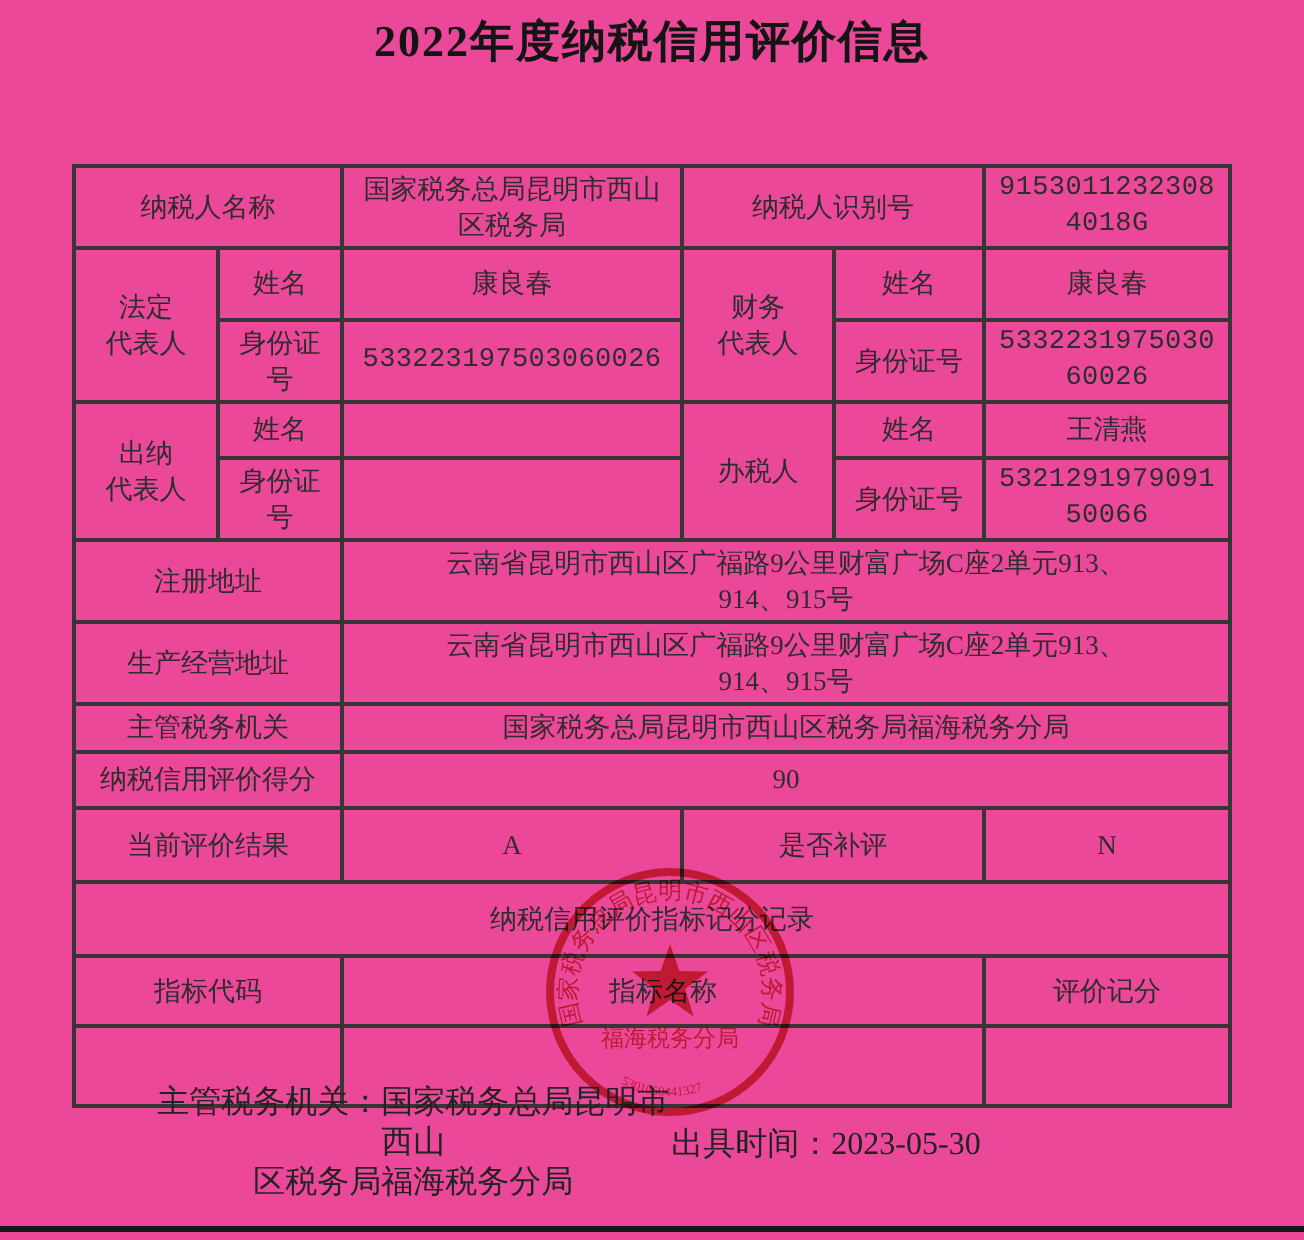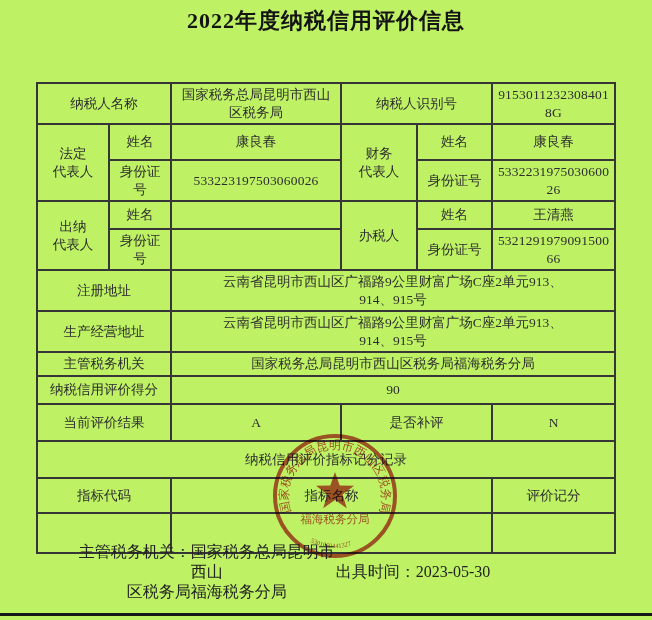--- a/index.html
+++ b/index.html
@@ -3,41 +3,41 @@
 <meta charset="utf-8">
 <style>
   * { box-sizing: border-box; }
   html, body {
     margin: 0; padding: 0;
     width: 652px; height: 620px;
     background: #ffffff;
     font-family: "Liberation Serif", "DejaVu Serif", serif;
     color: #2d2d2d;
   }
-  .page { position: relative; width: 652px; height: 620px; background: #bef264; overflow: hidden; }
+  .page { position: relative; width: 652px; height: 620px; background: #ec4899; overflow: hidden; }
 
   .doc-title {
     position: absolute; top: 6px; left: 0; width: 100%;
     text-align: center; font-size: 22px; font-weight: bold;
     letter-spacing: 1px; color: #141414;
   }
 
   table.info {
     position: absolute; left: 36px; top: 82px; width: 580px;
     border-collapse: collapse; table-layout: fixed;
     font-size: 13.5px;
   }
   table.info td {
     border: 2px solid #363636;
     text-align: center; vertical-align: middle;
     padding: 2px 4px; line-height: 1.3;
     overflow: hidden;
   }
   .prelines { white-space: pre-line; }
-  .digits   { word-break: break-all; letter-spacing: 0.2px; }
+  .digits   { word-break: break-all; letter-spacing: 0.2px; font-family: Liberation Mono, monospace; }
 
   .footer {
     position: absolute; left: 36px; top: 542px; width: 580px;
     display: flex; justify-content: center; align-items: center;
     font-size: 16px; color: #222;
   }
   .footer-authority { width: 258px; text-align: center; white-space: pre-line; line-height: 1.25; }
   .footer-issue { margin-right: 84px; white-space: nowrap; }
 
   .stamp {

